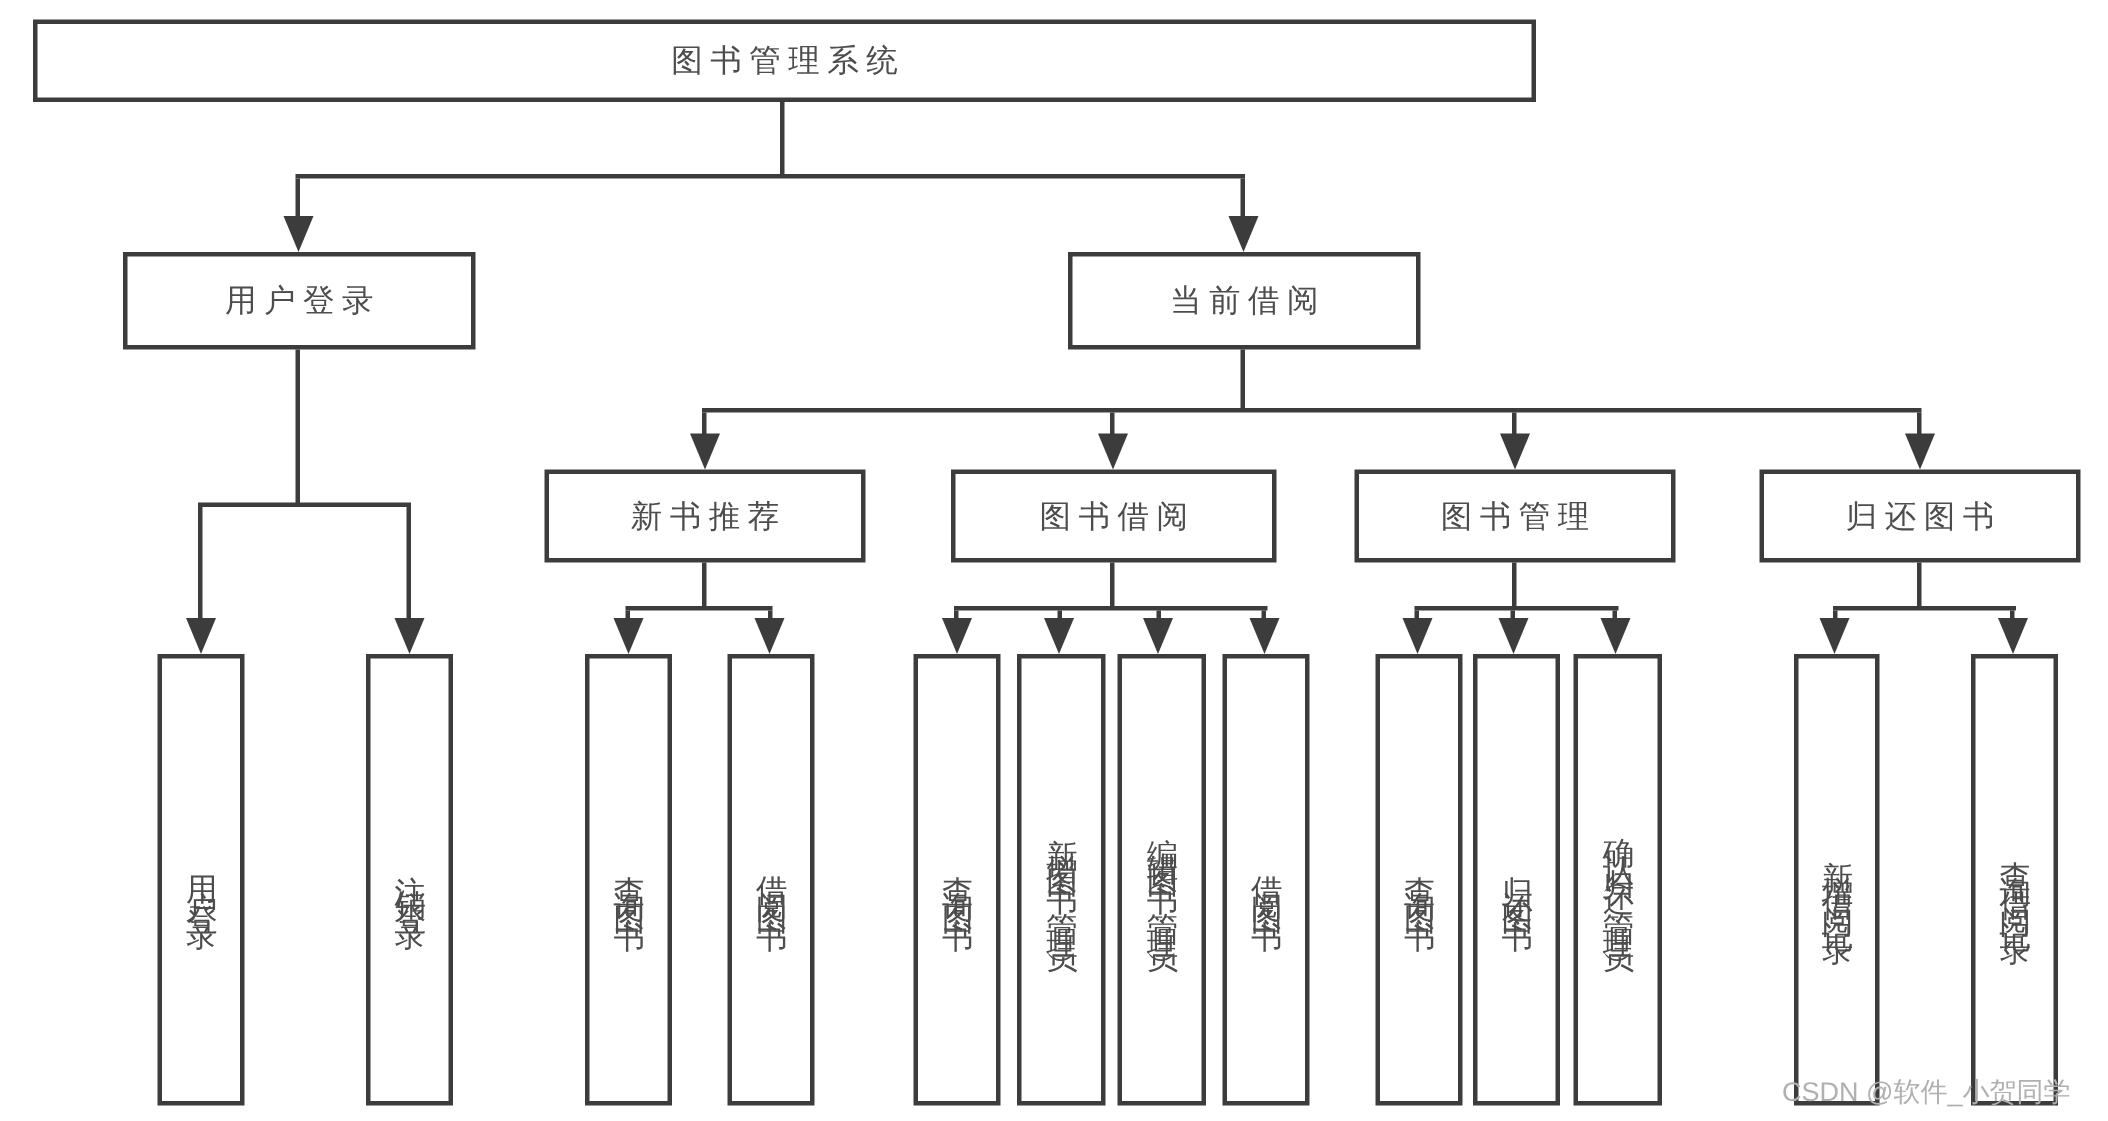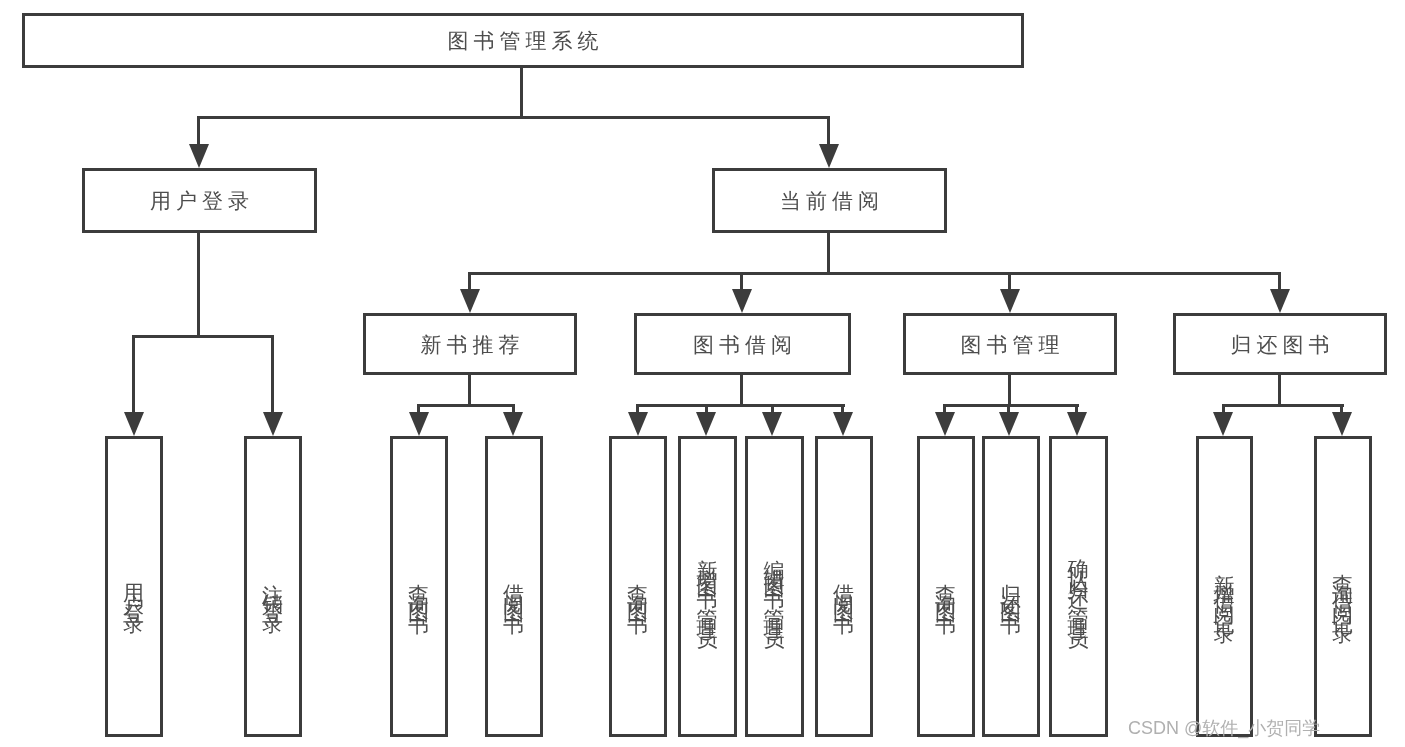--- a/index.html
+++ b/index.html
@@ -162,15 +162,15 @@
     <span>确认归还（管理员）</span>
   </div>
 
   <div class="bx v" style="left:1196px;top:436px;width:57px;height:301px">
     <span>新增借阅记录</span>
   </div>
   <div class="bx v" style="left:1314px;top:436px;width:58px;height:301px">
     <span>查询借阅记录</span>
   </div>
 
-  <div class="wm" style="left:1128px;top:716px">CSDN @软件_小贺同学</div>
+  <div class="wm" style="left:1188px;top:716px">CSDN @软件_小贺同学</div>
 
 </div>
 
 </body></html>

